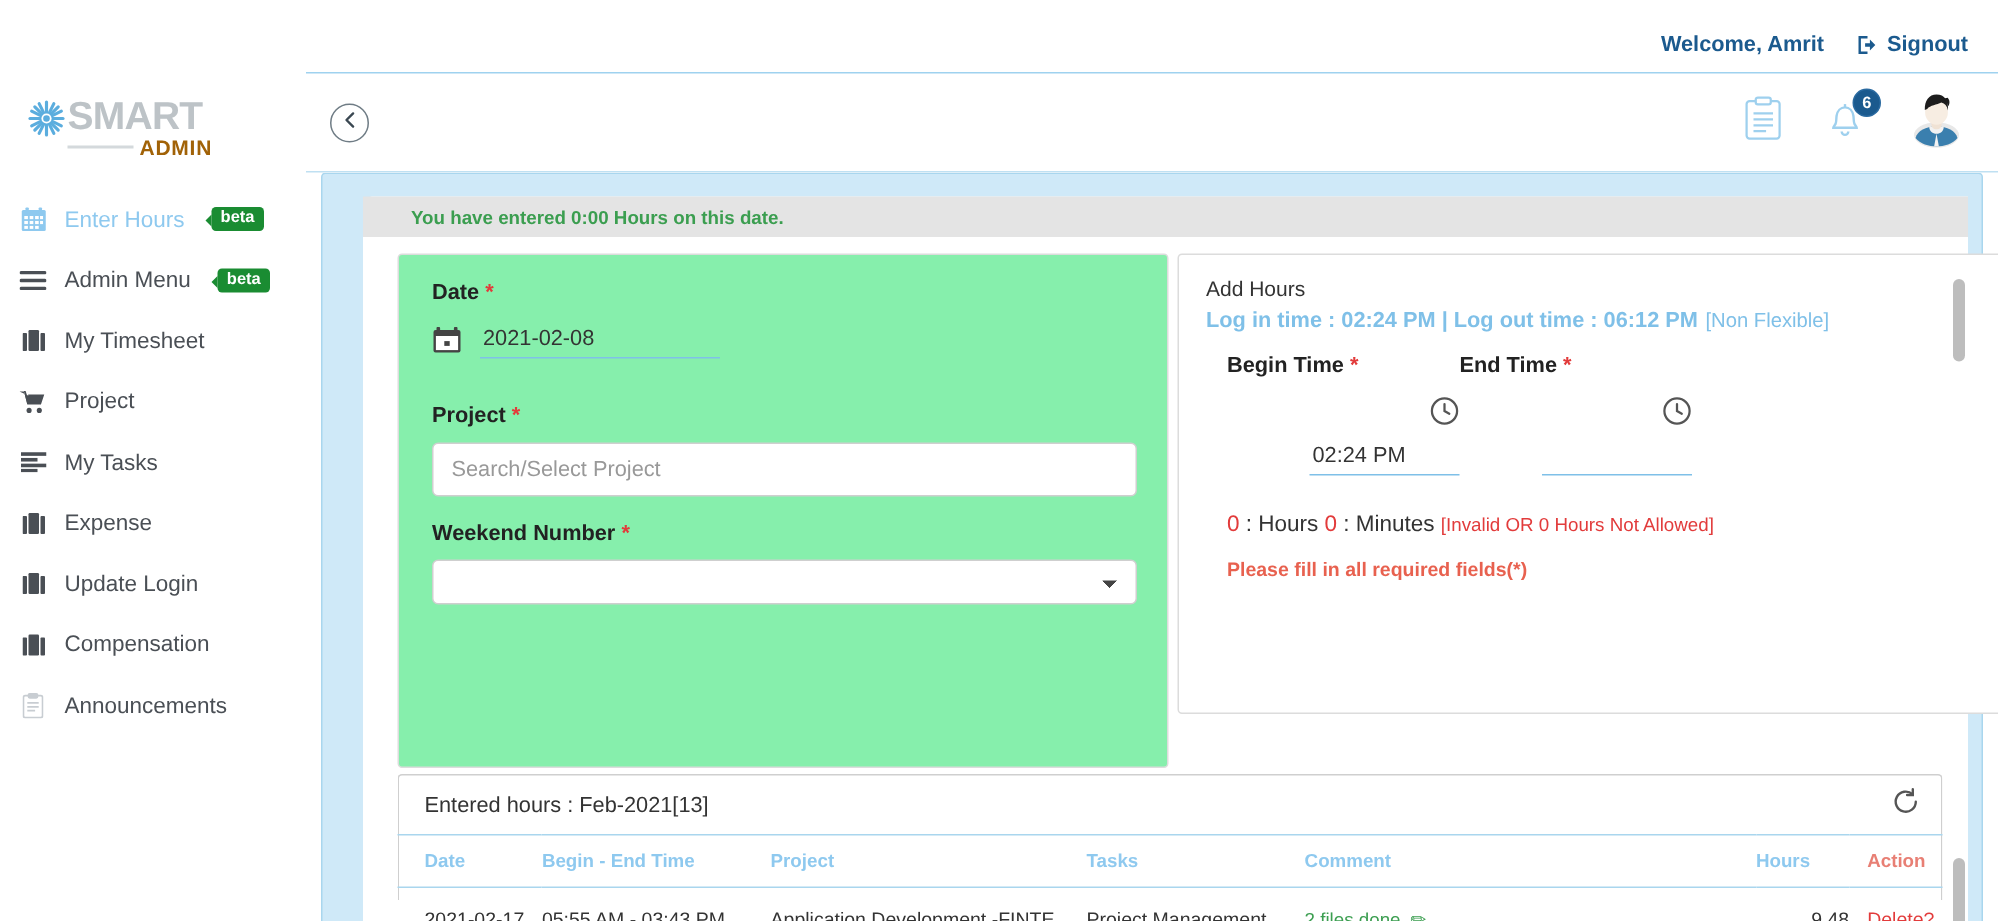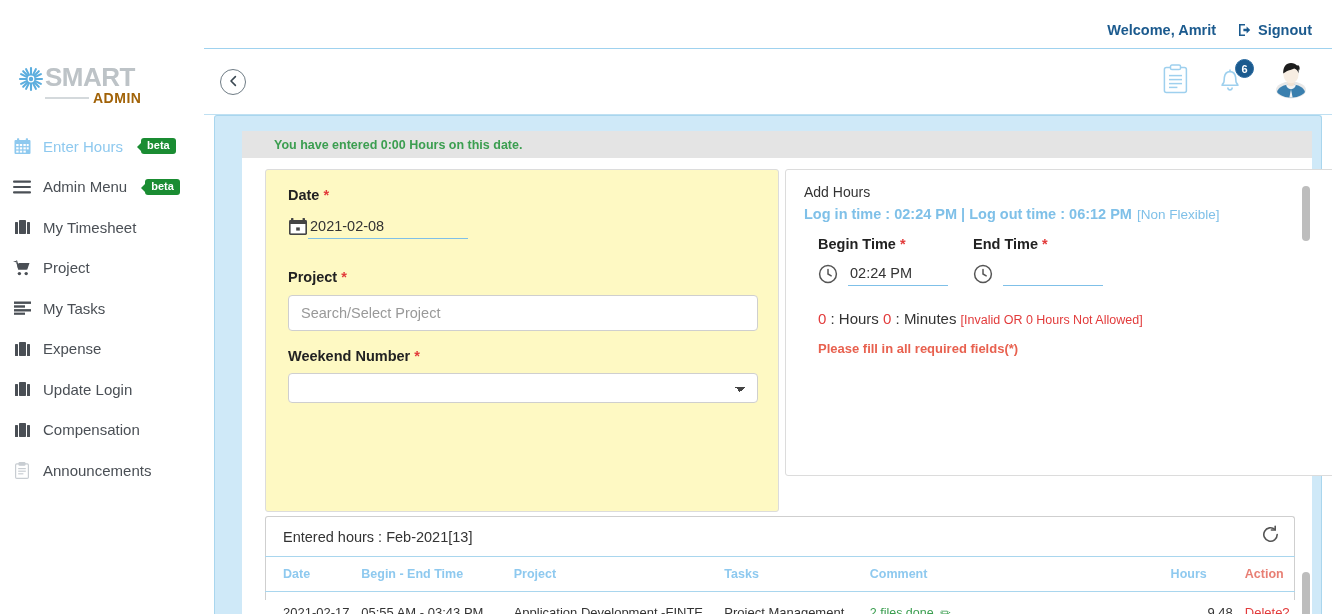--- a/index.html
+++ b/index.html
@@ -107,31 +107,31 @@
   .alert {
     position: absolute; left: 27px; top: 15px; width: 1070px; height: 27px;
     background: #e4e4e4;
     display: flex; align-items: center; padding-left: 32px;
     font-size: 12.5px; font-weight: bold; color: #3b9e50;
   }
 
   
   .card-left {
     position: absolute; left: 50px; top: 53px; width: 514px; height: 343px;
-    background: #fef9c3; border: 1px solid #dcdcdc; border-radius: 3px;
+    background: #86efac; border: 1px solid #dcdcdc; border-radius: 3px;
   }
   .card-right {
     position: absolute; left: 570px; top: 53px; width: 568px; height: 307px;
     background: #fff; border: 1px solid #dcdcdc; border-radius: 3px;
   }
 
   .field-label { font-size: 14.5px; font-weight: bold; color: #222; }
   .req { color: #e23b3b; font-weight: bold; }
 
-  .date-row { display: flex; align-items: flex-end; }
+  .date-row { display: flex; align-items: flex-end; gap: 12px; }
   .cal-ico { width: 20px; height: 20px; color: #444; margin-bottom: 2px; }
   .underline-input {
     border: none; border-bottom: 1px solid #7fc0e8; background: transparent;
     font-size: 14.5px; color: #333; font-family: "Liberation Sans", sans-serif;
     padding: 0 2px 4px 2px; outline: none;
   }
   .project-input {
     width: 100%; height: 36px; border: 1px solid #cfcfcf; border-radius: 4px;
     font-size: 14.5px; color: #333; padding: 0 12px;
     font-family: "Liberation Sans", sans-serif; outline: none;
@@ -145,21 +145,21 @@
     background-image: linear-gradient(45deg, transparent 50%, #444 50%), linear-gradient(135deg, #444 50%, transparent 50%);
     background-position: calc(100% - 17px) 13px, calc(100% - 12px) 13px;
     background-size: 5px 5px, 5px 5px; background-repeat: no-repeat;
   }
 
   .addhours-title { font-size: 14px; color: #333; }
   .loginline { font-size: 14.5px; font-weight: bold; color: #7fc0e8; margin-top: 6px; }
   .nonflex { font-size: 13.5px; font-weight: normal; color: #7fc0e8; margin-left: 5px; }
   .time-row { display: flex; margin-top: 14px; }
   .time-col { width: 155px; }
-  .time-input-row { display: flex; align-items: flex-end; gap: 10px; margin-top: 12px; }
+  .time-input-row { display: flex; align-items: flex-end; gap: 10px; margin-top: 12px; flex-direction: column; }
   .clock-ico { width: 20px; height: 20px; color: #555; margin-bottom: 2px; }
   .hm-line { margin-top: 24px; font-size: 15px; color: #333; }
   .hm-num { color: #e23b3b; }
   .hm-warn { color: #e23b3b; font-size: 12.5px; }
   .fillreq { margin-top: 14px; font-size: 13px; font-weight: bold; color: #e8614f; }
 
   
   .table-card {
     position: absolute; left: 50px; top: 400px; width: 1030px; height: 84px;
     background: #fff; border: 1px solid #cfcfcf; border-bottom: none; border-radius: 3px 3px 0 0;

